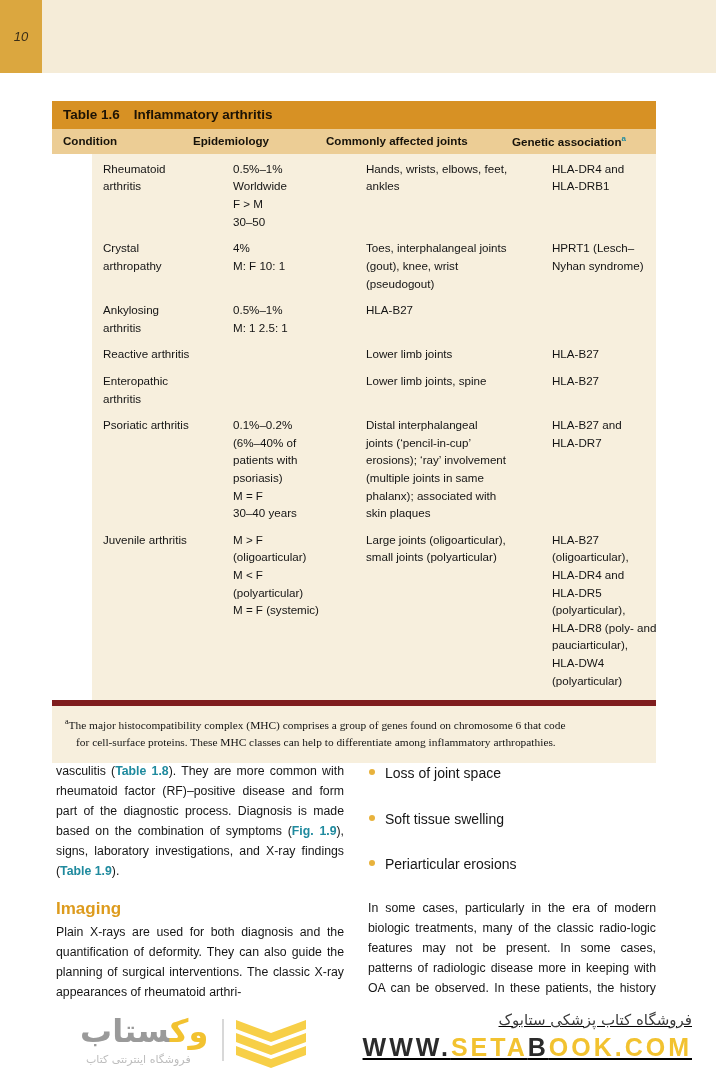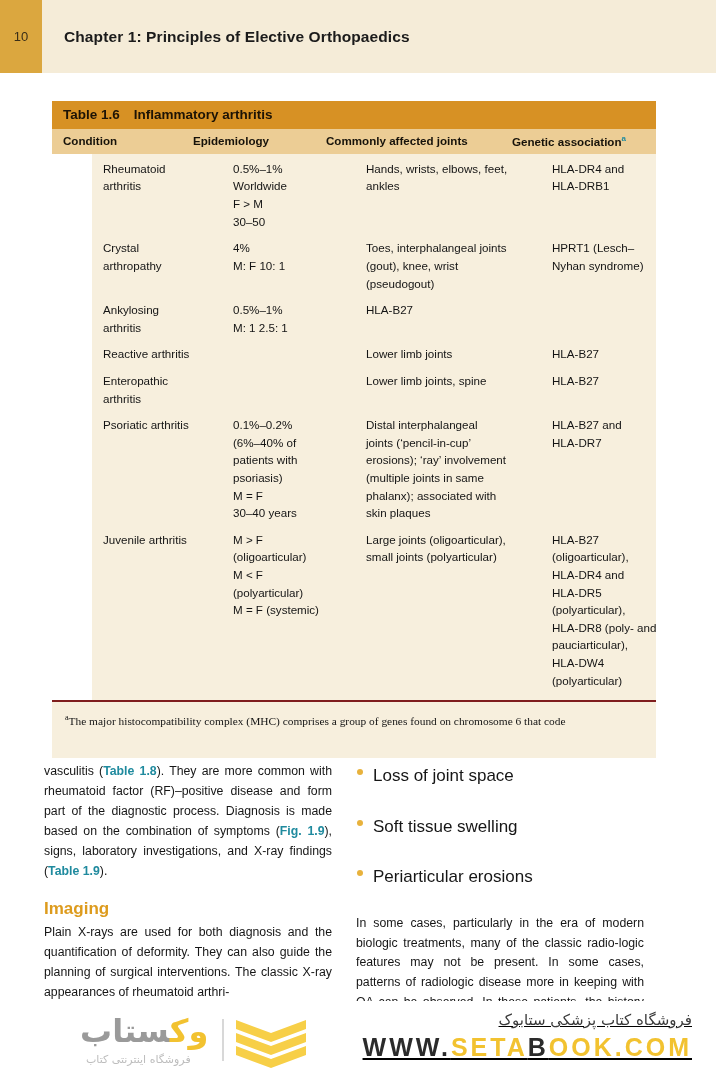--- a/index.html
+++ b/index.html
@@ -15,20 +15,21 @@
     overflow: hidden;
   }
 
   
   #page-header {
     position: absolute;
     top: 0; left: 0;
     width: 716px;
     height: 73px;
     background: #f5ecd8;
+    font-style: italic;
   }
   #page-number-block {
     position: absolute;
     top: 0; left: 0;
     width: 42px;
     height: 73px;
     background: #dba73f;
     display: flex;
     align-items: center;
     justify-content: center;
@@ -98,37 +99,37 @@
   }
   #table-head-row .cell { padding-right: 6px; box-sizing: border-box; }
   .sup-a {
     color: #1f8a9e;
     font-size: 8px;
     vertical-align: super;
     font-weight: bold;
   }
   #table-footnote {
     background: #f7efdd;
-    padding: 10px 14px 28px 13px;
+    padding: 10px 14px 12px 13px;
     font-family: "Liberation Serif", serif;
     font-size: 11.4px;
     line-height: 1.5;
     color: #141414;
-    border-top: 2px solid #7f1d1d;
+    border-top: 6px solid #7f1d1d;
   }
   #table-footnote .fn-mark {
     vertical-align: super;
     font-size: 8px;
   }
   #table-footnote .fn-l2 { display: block; padding-left: 11px; }
 
   
   #body-columns {
     position: absolute;
-    left: 44px;
+    left: 56px;
     top: 762px;
     width: 600px;
     display: flex;
     gap: 24px;
   }
   .body-col { width: 288px; }
   .para {
     font-size: 12.3px;
     line-height: 1.62;
     color: #161616;
@@ -139,21 +140,21 @@
   #imaging-heading {
     color: #dd9b1d;
     font-size: 17px;
     font-weight: bold;
     margin: 18px 0 4px 0;
   }
   .bullet-list { margin: 0; padding: 0; list-style: none; }
   .bullet-item {
     position: relative;
     padding-left: 17px;
-    font-size: 17px;
+    font-size: 14px;
     line-height: 1.62;
     color: #161616;
     margin-bottom: 23px;
   }
   .bullet-item .dot {
     position: absolute;
     left: 1px;
     top: 7px;
     width: 6px;
     height: 6px;
@@ -235,21 +236,20 @@
   }
   #wm-url .hl { color: #f2c230; }
 </style>
 </head>
 <body>
 
 <div id="page-header">
   <div id="page-number-block">
     <span id="page-number">10</span>
   </div>
-  <div id="chapter-title">Chapter 1:  Principles of Elective Orthopaedics</div>
 </div>
 
 <div id="table-block">
 
   <div id="table-title-bar">
     <span class="tbl-num">Table 1.6</span><span>Inflammatory arthritis</span>
   </div>
 
   <div id="table-head-row">
     <div class="cell c1">Condition</div>
@@ -343,20 +343,21 @@
 HLA-DR8 (poly- and
 pauciarticular),
 HLA-DW4
 (polyarticular)</div>
     </div>
 
   </div>
 
   <div id="table-footnote">
     <span class="fn-mark">a</span><span>The major histocompatibility complex (MHC) comprises a group of genes found on chromosome 6 that code</span>
+    <span class="fn-l2">for cell-surface proteins. These MHC classes can help to differentiate among inflammatory arthropathies.</span>
   </div>
 
 </div>
 
 <div id="body-columns">
 
   <div class="body-col">
     <p class="para"><span>vasculitis (</span><span class="xref">Table 1.8</span><span>). They are more common with rheumatoid factor (RF)–positive disease and form part of the diagnostic process. Diagnosis is made based on the combination of symptoms (</span><span class="xref">Fig. 1.9</span><span>), signs, laboratory investigations, and X-ray findings (</span><span class="xref">Table 1.9</span><span>).</span></p>
 
     <h2 id="imaging-heading">Imaging</h2>

